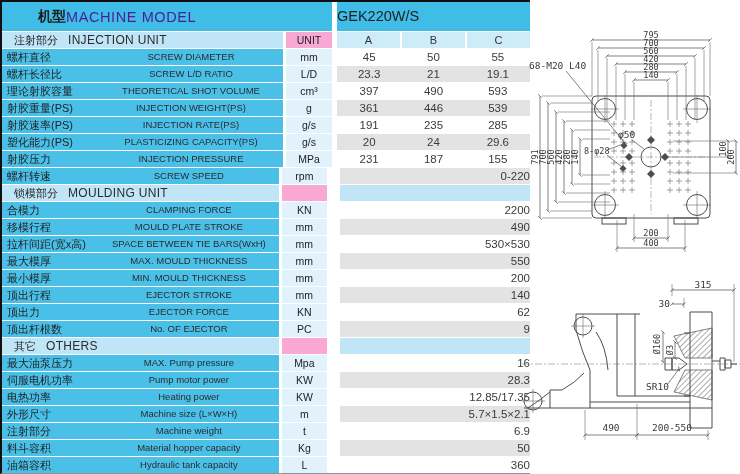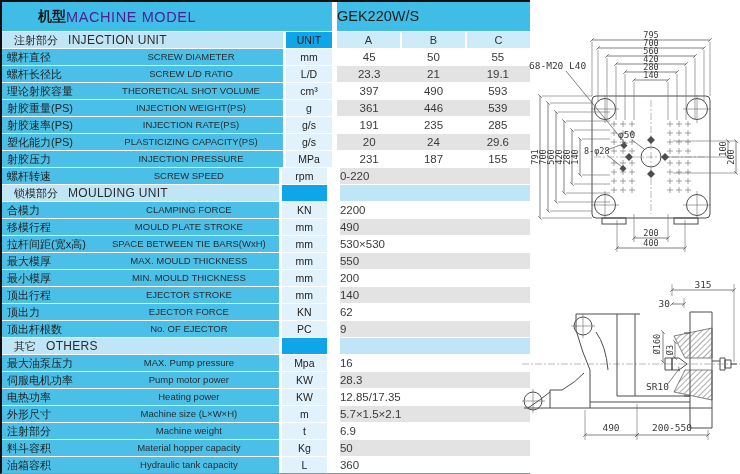--- a/index.html
+++ b/index.html
@@ -17,24 +17,24 @@
   .g3{width:3px;} .g5{width:5px;}
   .row{height:16px;margin-bottom:1px;display:flex;line-height:16px;}
   .row.last{margin-bottom:0;}
   .cl{width:281px;background:#4ac0e8;display:flex;}
   .zh{width:92px;padding-left:5px;font-size:11px;color:#1e1e1e;white-space:nowrap;overflow:hidden;}
   .en{flex:1;text-align:center;font-size:9.5px;color:#2b2b2b;white-space:nowrap;overflow:hidden;}
   .cs{width:281px;background:#bfe5f6;display:flex;}
   .zh-s{padding-left:12px;font-size:11px;color:#1e1e1e;white-space:nowrap;}
   .en-s{margin-left:10px;font-size:12px;letter-spacing:.3px;color:#2b2b2b;white-space:nowrap;}
   .cu{width:46px;background:#e2f2fc;text-align:center;font-size:10.5px;color:#222;}
-  .cu-s{background:#0ea5e9;}
+  .cu-s{background:#f9a8d4;}
   .cv{width:193px;display:flex;font-size:11.5px;color:#3a3a3a;}
   .cv span{flex:1;text-align:center;}
-  .cv1{width:193px;text-align:left;font-size:11.5px;color:#3a3a3a;margin-left:8px;}
+  .cv1{width:193px;text-align:right;font-size:11.5px;color:#3a3a3a;margin-left:8px;}
   .abc{width:193px;display:flex;font-size:11px;color:#333;}
   .abc .h{flex:1;text-align:center;background:#cdebf9;}
   .abc .gw{width:2px;background:#fff;flex:none;}
   .bg-w{background:#fff;} .bg-g{background:#e3e3e4;} .bg-sec{background:#bfe5f6;}
   
   svg{position:absolute;}
   .platen{left:528px;top:28px;}
   .side{left:522px;top:278px;}
   .ol{fill:none;stroke:#4d4d4d;stroke-width:1;}
   .th{fill:none;stroke:#6a6a6a;stroke-width:.6;}

